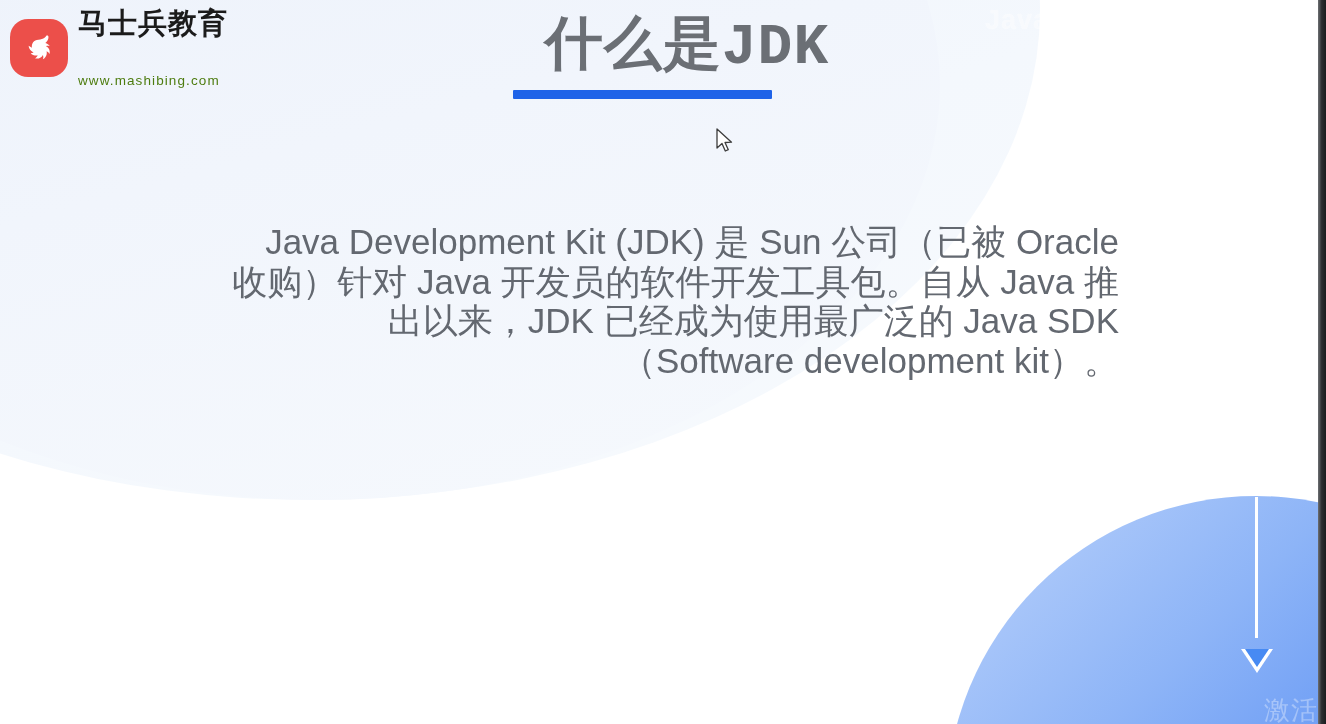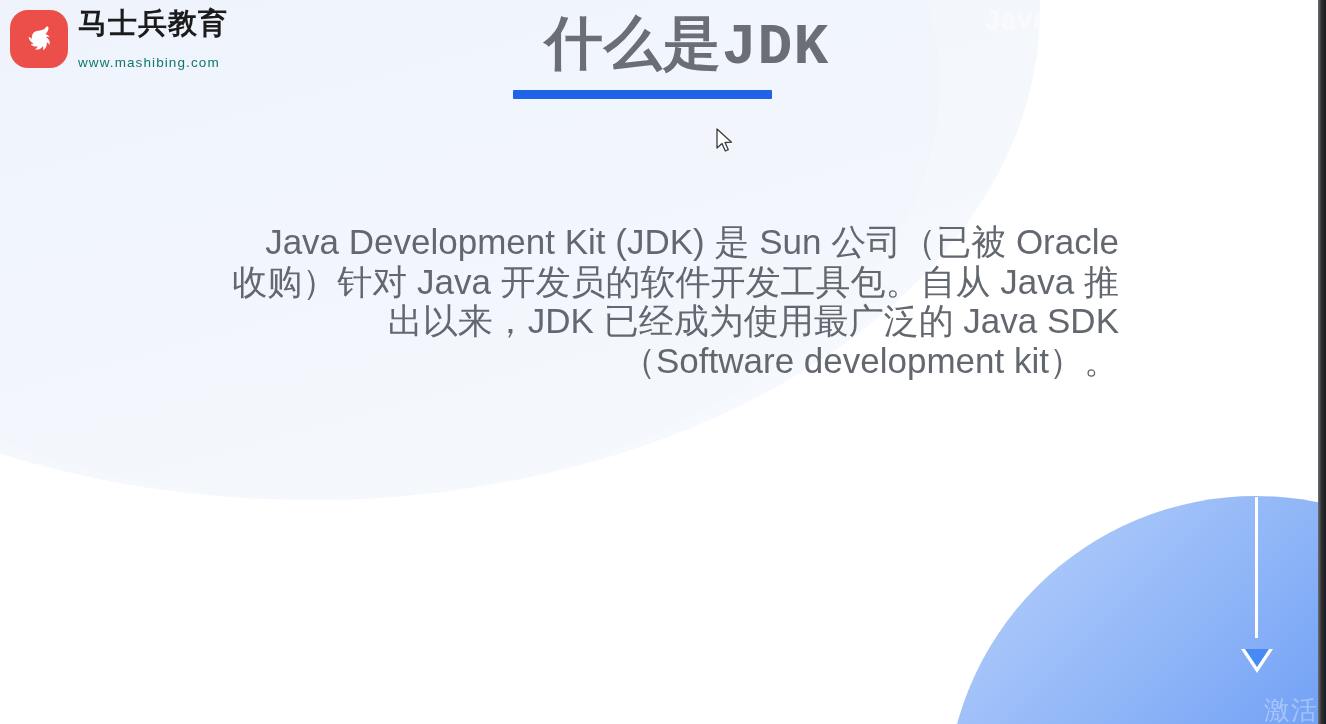--- a/index.html
+++ b/index.html
@@ -108,33 +108,34 @@
     display: flex;
     align-items: center;
     justify-content: center;
     flex: none;
   }
   .logo-text-wrap {
     display: flex;
     flex-direction: column;
     justify-content: center;
     line-height: 1;
+    gap: 30px;
   }
   .logo-cn {
     font-size: 29px;
     font-weight: bold;
     color: #1b1b1b;
     letter-spacing: 1px;
     font-family: "Liberation Sans", "DejaVu Sans", sans-serif;
   }
   .logo-url {
     font-size: 13.5px;
-    color: #0f766e;
+    color: #4d7c0f;
     letter-spacing: 1.1px;
-    margin-top: 18px;
+    margin-top: 6px;
     font-family: "Liberation Sans", "DejaVu Sans", sans-serif;
   }
 
   
   .title {
     position: absolute;
     left: 0;
     top: 16px;
     width: 1286px;
     text-align: center;

